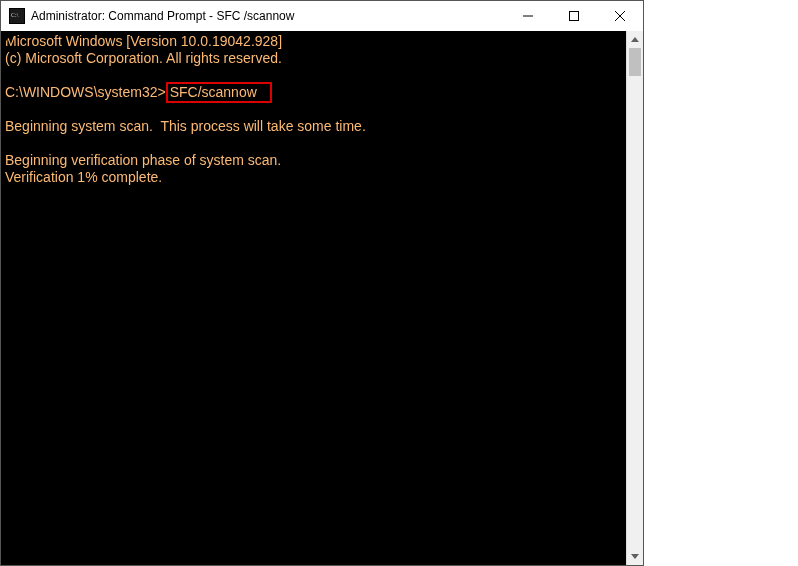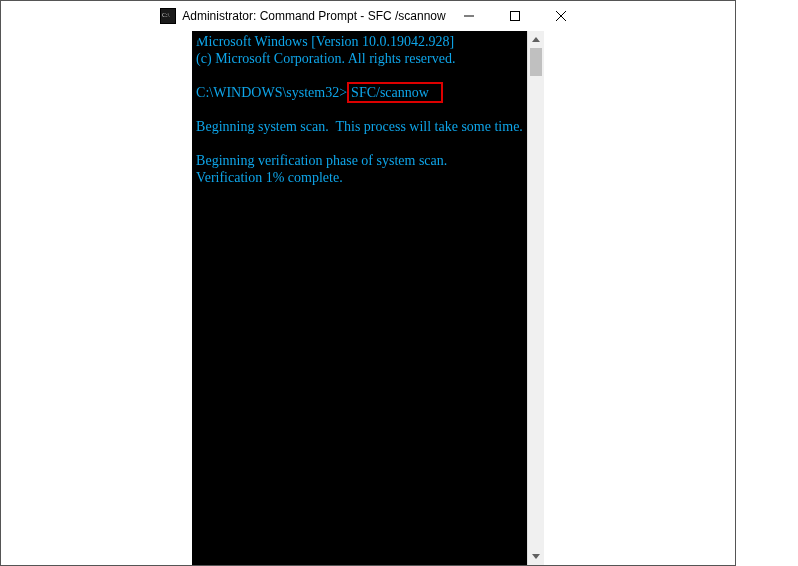--- a/index.html
+++ b/index.html
@@ -6,27 +6,26 @@
   body {
     margin: 0;
     padding: 0;
     width: 798px;
     height: 566px;
     font-family: "Segoe UI", Tahoma, sans-serif;
     background: #fff;
     overflow: hidden;
   }
   .window {
-    width: 736px;
+    width: 644px;
     height: 566px;
     border: 1px solid #555;
     display: flex;
     flex-direction: column;
     background: #fff;
-    align-items: center;
   }
   .titlebar {
     height: 30px;
     background: #fff;
     display: flex;
     align-items: center;
     flex-shrink: 0;
   }
   .titlebar-icon {
     width: 16px;
@@ -61,22 +60,22 @@
   .win-btn svg { display: block; }
   .client-area {
     flex: 1;
     display: flex;
     background: #000;
     position: relative;
   }
   .console {
     flex: 1;
     background: #000;
-    color: #0ea5e9;
-    font-family: Liberation Serif, serif;
+    color: #fdba74;
+    font-family: Liberation Sans, sans-serif;
     font-size: 14px;
     line-height: 17px;
     padding: 2px 4px;
     white-space: pre;
     overflow: hidden;
     border-radius: 25px;
   }
   .scrollbar {
     width: 17px;
     background: #f0f0f0;

